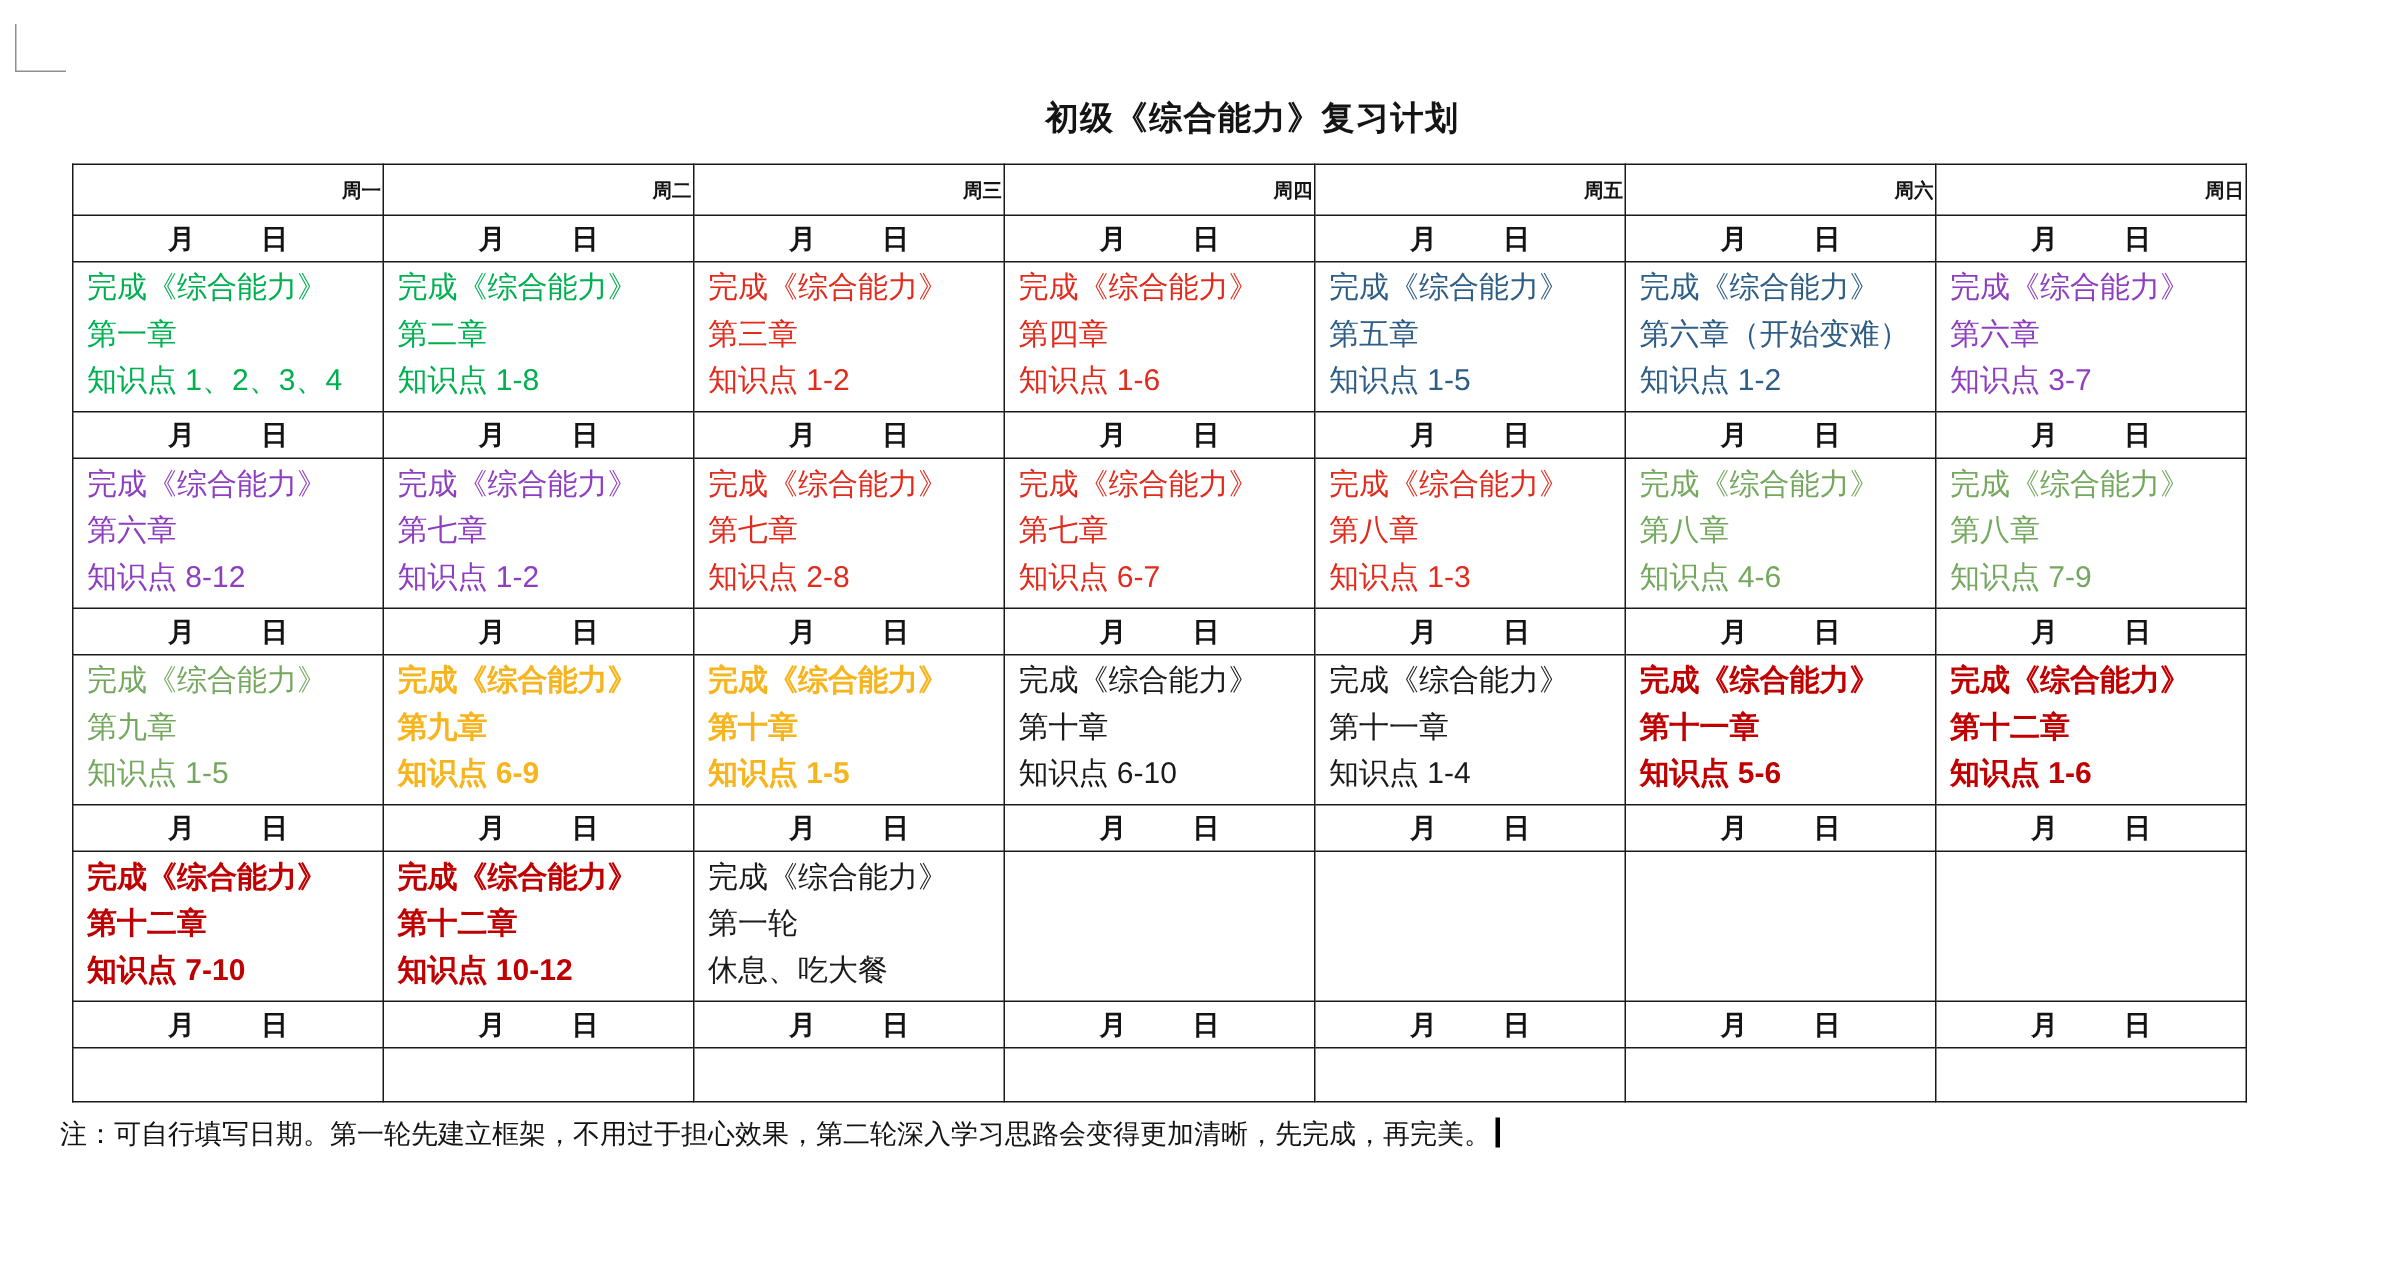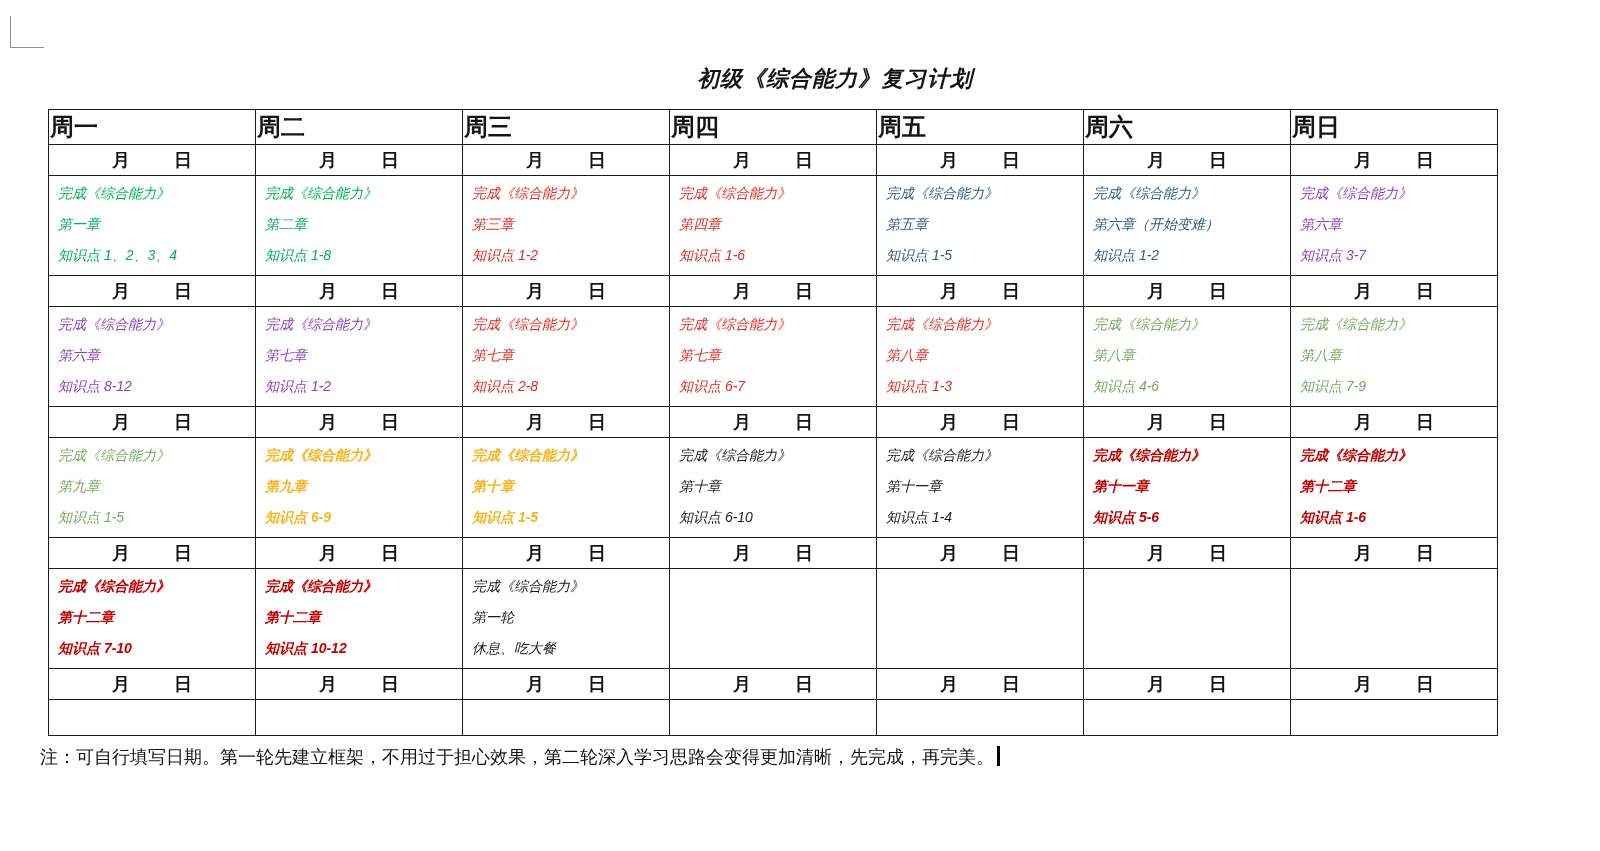--- a/index.html
+++ b/index.html
@@ -6,28 +6,28 @@
   body{
     width:1600px;height:851px;background:#ffffff;position:relative;overflow:hidden;
     font-family:"Liberation Sans","DejaVu Sans",sans-serif;color:#141414;
   }
   .corner-mark{
     position:absolute;left:10px;top:16px;width:33px;height:31px;
     border-left:1.5px solid #8f8f8f;border-bottom:1.5px solid #8f8f8f;
   }
   .title{
     margin:64px 0 0 0;text-align:center;font-size:22px;font-weight:bold;
-    padding-left:70px;letter-spacing:1px;font-style:italic;
+    padding-left:70px;letter-spacing:1px;
   }
   table.plan{border-collapse:collapse;table-layout:fixed;margin:15px 0 0 48px;width:1450px;}
   .plan td{border:1.5px solid #1a1a1a;overflow:hidden;}
-  .day-cell{height:31px;text-align:left;font-weight:bold;font-size:24px;margin-left:16px;}
+  .day-cell{height:31px;text-align:right;font-weight:bold;font-size:13px;margin-left:16px;}
   .md-cell{height:28px;vertical-align:middle;}
   .md-wrap{display:flex;justify-content:center;gap:44px;font-weight:bold;font-size:18px;}
-  .task-cell{height:95px;vertical-align:top;padding:2px 4px 2px 9px;font-size:14px;font-style:italic;}
+  .task-cell{height:95px;vertical-align:top;padding:2px 4px 2px 9px;font-size:20px;}
   .task-line{line-height:31px;white-space:nowrap;}
   .bold{font-weight:bold;}
   .empty-cell{height:33px;}
   .note{margin:9px 0 2px 40px;font-size:18px;white-space:nowrap;}
   .caret{display:inline-block;width:3px;height:20px;background:#000;vertical-align:-3px;margin-left:3px;}
 </style>
 </head>
 <body>
 
 <div class="corner-mark"></div>

